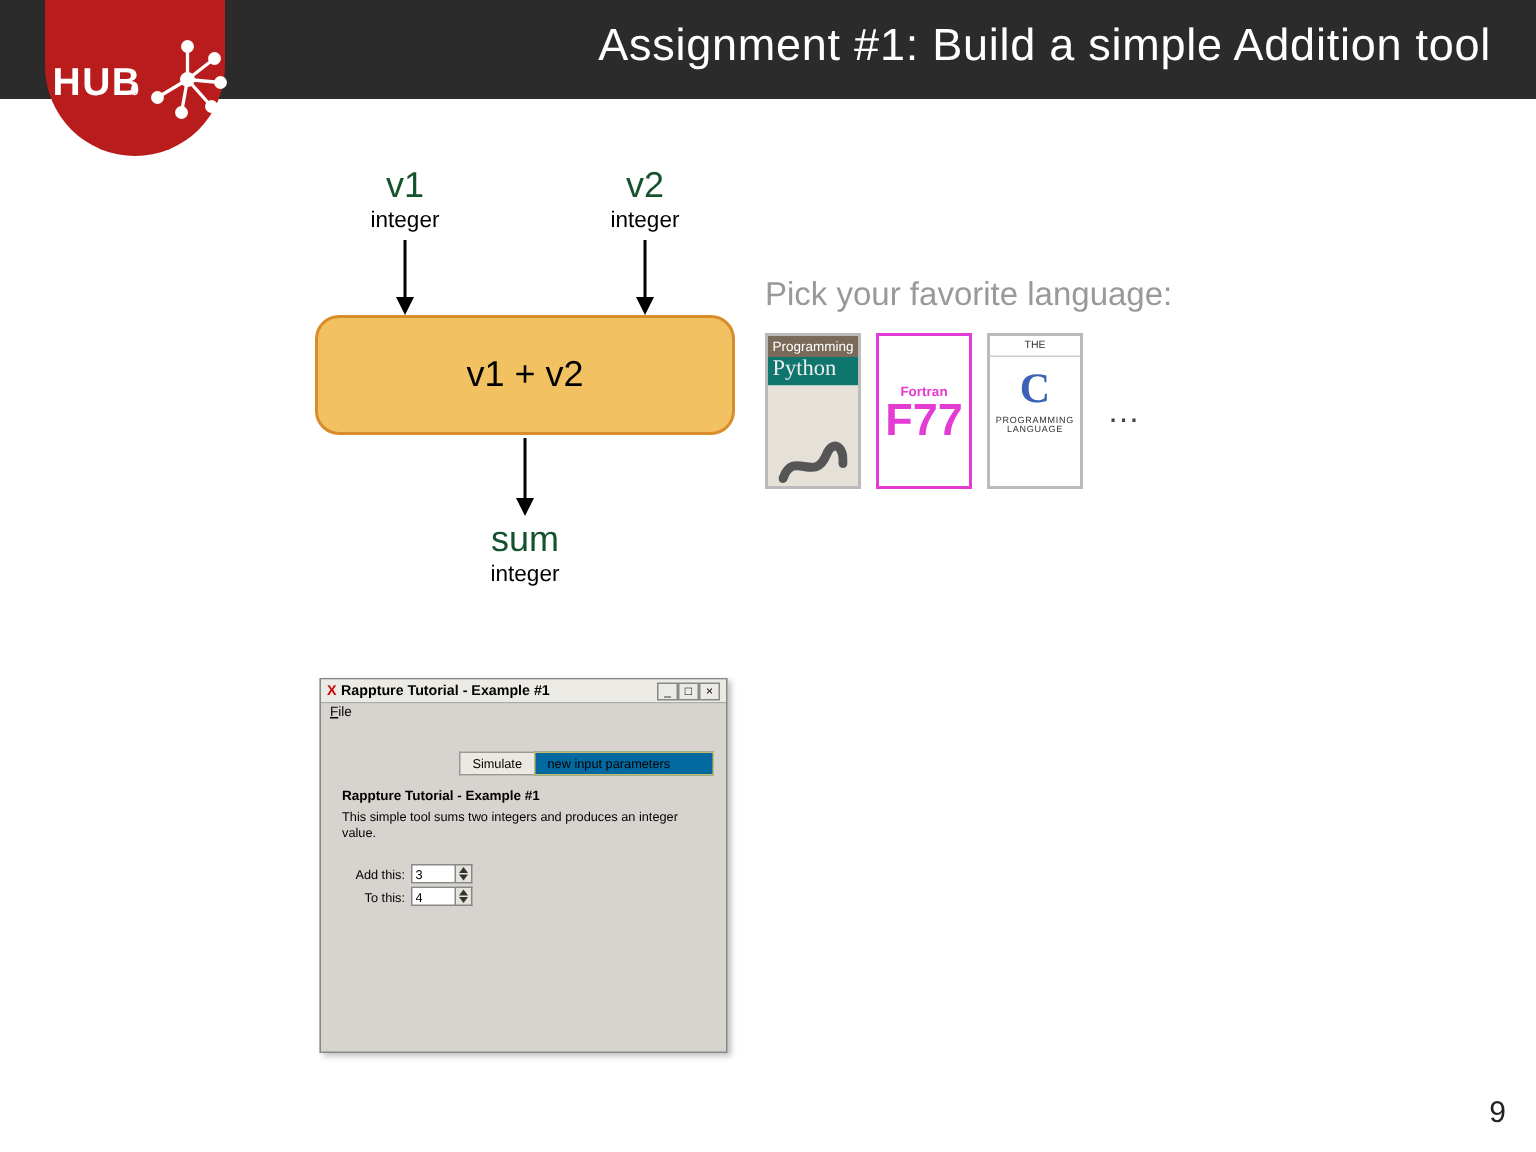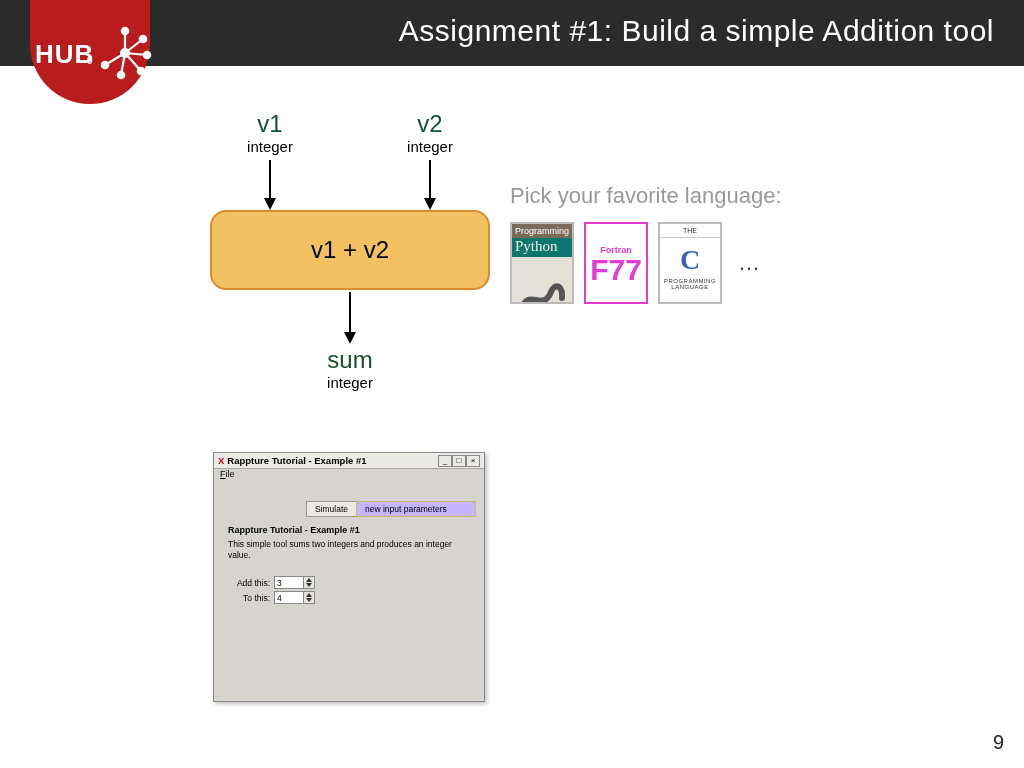--- a/index.html
+++ b/index.html
@@ -61,21 +61,21 @@
     display:flex; align-items:center; justify-content:center;
     font-size:24px; color:#000;
   }
 
   
   .lang-prompt {
     position:absolute; left:510px; top:183px;
     font-size:22px; color:#999;
   }
   .lang-row { position:absolute; left:510px; top:222px; display:flex; gap:10px; align-items:center; }
-  .book { width:64px; height:82px; border:2px solid #bbb; background:#fff; position:relative; overflow:hidden; }
+  .book { width:64px; height:104px; border:2px solid #bbb; background:#fff; position:relative; overflow:hidden; }
   .book-header { font-size:9px; color:#fff; padding:2px 3px; }
   .py-top { background:#7a6a5a; }
   .py-title { font-family:Georgia,serif; font-size:15px; color:#eee; background:#0f766e; padding:0 3px 2px; }
   .py-body { background:#e5e0d8; height:100%; display:flex; align-items:center; justify-content:center; }
   .f77-wrap { border:2px solid #e33bd3; display:flex; flex-direction:column; align-items:center; justify-content:center; }
   .f77-top { color:#e33bd3; font-size:9px; font-weight:700; margin-top:4px; }
   .f77-big { color:#e33bd3; font-size:30px; font-weight:900; line-height:1; }
   .c-top { text-align:center; font-size:7px; color:#333; padding:3px 2px; border-bottom:1px solid #ccc; }
   .c-mid { text-align:center; margin-top:6px; }
   .c-letter { font-family:Georgia,serif; font-size:28px; color:#3a63b5; font-weight:700; }
@@ -100,21 +100,21 @@
   .win-btn { width:14px; height:12px; border:1px solid #888; background:#eceae4; font-size:8px; line-height:10px; text-align:center; }
   .menubar { height:14px; padding:0 6px; font-size:9px; display:flex; align-items:flex-start; background:#d7d4cf; }
   .menubar u { text-decoration:underline; }
   .app-body { padding:8px; }
   .sim-row { display:flex; justify-content:flex-end; margin:10px 0 8px; }
   .sim-btn {
     border:1px solid #999; background:#ece9e2; font-size:8.5px;
     padding:2px 8px; border-right:none;
   }
   .sim-note {
-    border:1px solid #cbbb6c; background:#c4b5fd; font-size:8.5px;
+    border:1px solid #cbbb6c; background:#0369a1; font-size:8.5px;
     padding:2px 8px; width:120px;
   }
   .app-heading { font-weight:700; font-size:9px; margin:0 6px 4px; }
   .app-desc { font-size:8.5px; margin:0 6px 16px; line-height:1.25; }
   .field-row { display:flex; align-items:center; margin:2px 6px; font-size:8.5px; }
   .field-label { width:42px; text-align:right; margin-right:4px; }
   .num-input {
     width:30px; height:13px; border:1px solid #888; background:#fff;
     font-size:8.5px; padding:0 2px;
   }

